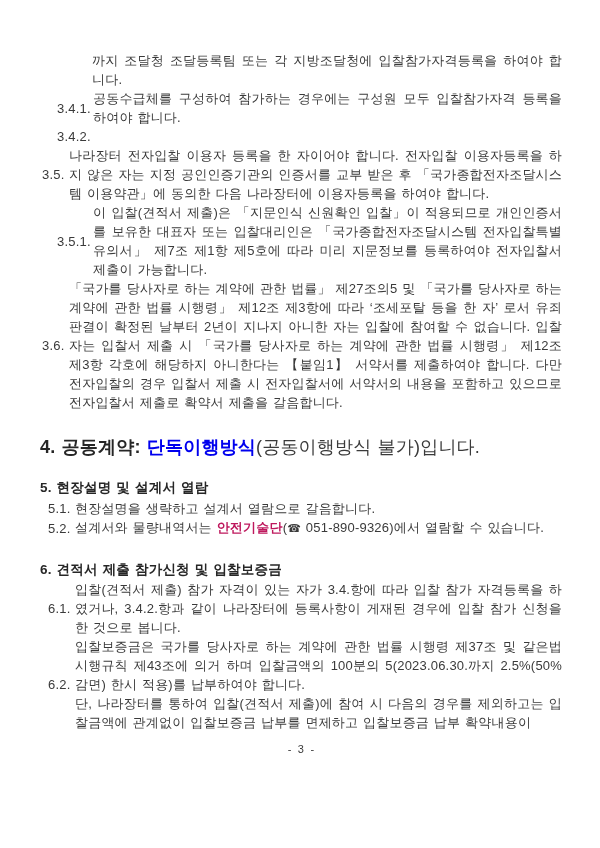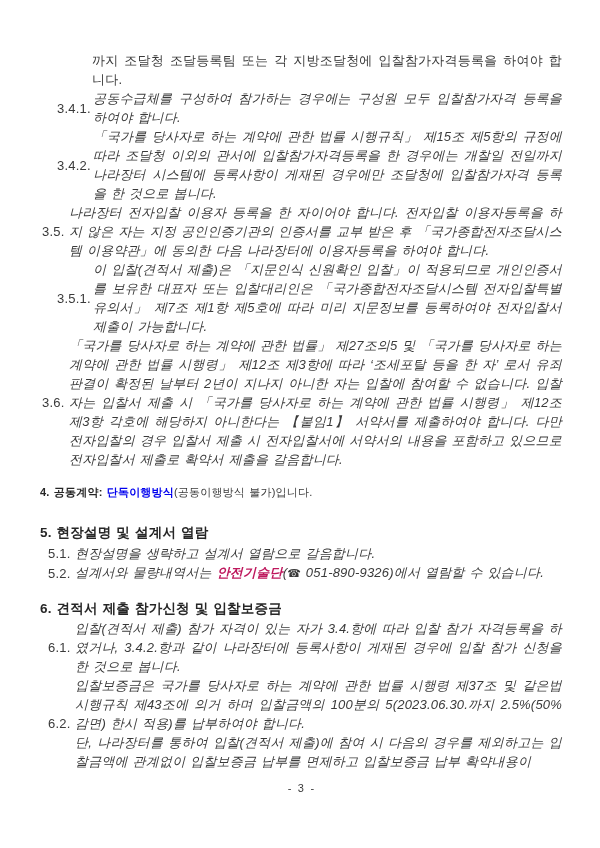--- a/index.html
+++ b/index.html
@@ -29,41 +29,40 @@
     align-items: center;
     margin: 0;
   }
   .clause .num {
     flex: 0 0 auto;
     white-space: nowrap;
   }
   .clause .txt {
     flex: 1 1 auto;
     text-align: justify;
-    font-style: italic;
   }
   .lv1 { padding-left: 2px; }
   .lv1 .num { width: 27px; }
   .lv2 { padding-left: 17px; }
   .lv2 .num { width: 36px; }
   .sec-line {
-    margin-top: 14px;
+    margin-top: 26px;
     font-weight: bold;
     color: #262626;
-    font-size: 11px;
+    font-size: 18px;
   }
   .sec-line .normal { font-weight: normal; color: #3a3a3a; }
   .sec-line .emph { color: #0000ee; }
   .sec-head {
     font-weight: bold;
     color: #262626;
     font-size: 13.5px;
   }
   .sec-head.s5 { margin-top: 21px; margin-bottom: 2px; }
-  .sec-head.s6 { margin-top: 16px; margin-bottom: 1px; }
+  .sec-head.s6 { margin-top: 22px; margin-bottom: 1px; }
   .sub-item { padding-left: 8px; }
   .sub-item .num { width: 27px; }
   .org-bold { font-weight: bold; color: #be185d; }
   .phone-glyph { font-family: "DejaVu Sans", sans-serif; font-size: 11px; }
   .note-par { text-align: justify; }
   .page-num {
     margin-top: 8px;
     text-align: center;
     font-size: 11px;
     color: #3a3a3a;
@@ -77,21 +76,20 @@
 
   <p class="cont-par">까지 조달청 조달등록팀 또는 각 지방조달청에 입찰참가자격등록을 하여야 합니다.</p>
 
   <div class="clause lv2">
     <span class="num">3.4.1.</span>
     <div class="txt">공동수급체를 구성하여 참가하는 경우에는 구성원 모두 입찰참가자격 등록을 하여야 합니다.</div>
   </div>
 
   <div class="clause lv2">
     <span class="num">3.4.2.</span>
-    <div class="txt">「국가를 당사자로 하는 계약에 관한 법률 시행규칙」 제15조 제5항의 규정에 따라 조달청 이외의 관서에 입찰참가자격등록을 한 경우에는 개찰일 전일까지 나라장터 시스템에 등록사항이 게재된 경우에만 조달청에 입찰참가자격 등록을 한 것으로 봅니다.</div>
   </div>
 
   <div class="clause lv1">
     <span class="num">3.5.</span>
     <div class="txt">나라장터 전자입찰 이용자 등록을 한 자이어야 합니다. 전자입찰 이용자등록을 하지 않은 자는 지정 공인인증기관의 인증서를 교부 받은 후 「국가종합전자조달시스템 이용약관」에 동의한 다음 나라장터에 이용자등록을 하여야 합니다.</div>
   </div>
 
   <div class="clause lv2">
     <span class="num">3.5.1.</span>
     <div class="txt">이 입찰(견적서 제출)은 「지문인식 신원확인 입찰」이 적용되므로 개인인증서를 보유한 대표자 또는 입찰대리인은 「국가종합전자조달시스템 전자입찰특별유의서」 제7조 제1항 제5호에 따라 미리 지문정보를 등록하여야 전자입찰서 제출이 가능합니다.</div>

